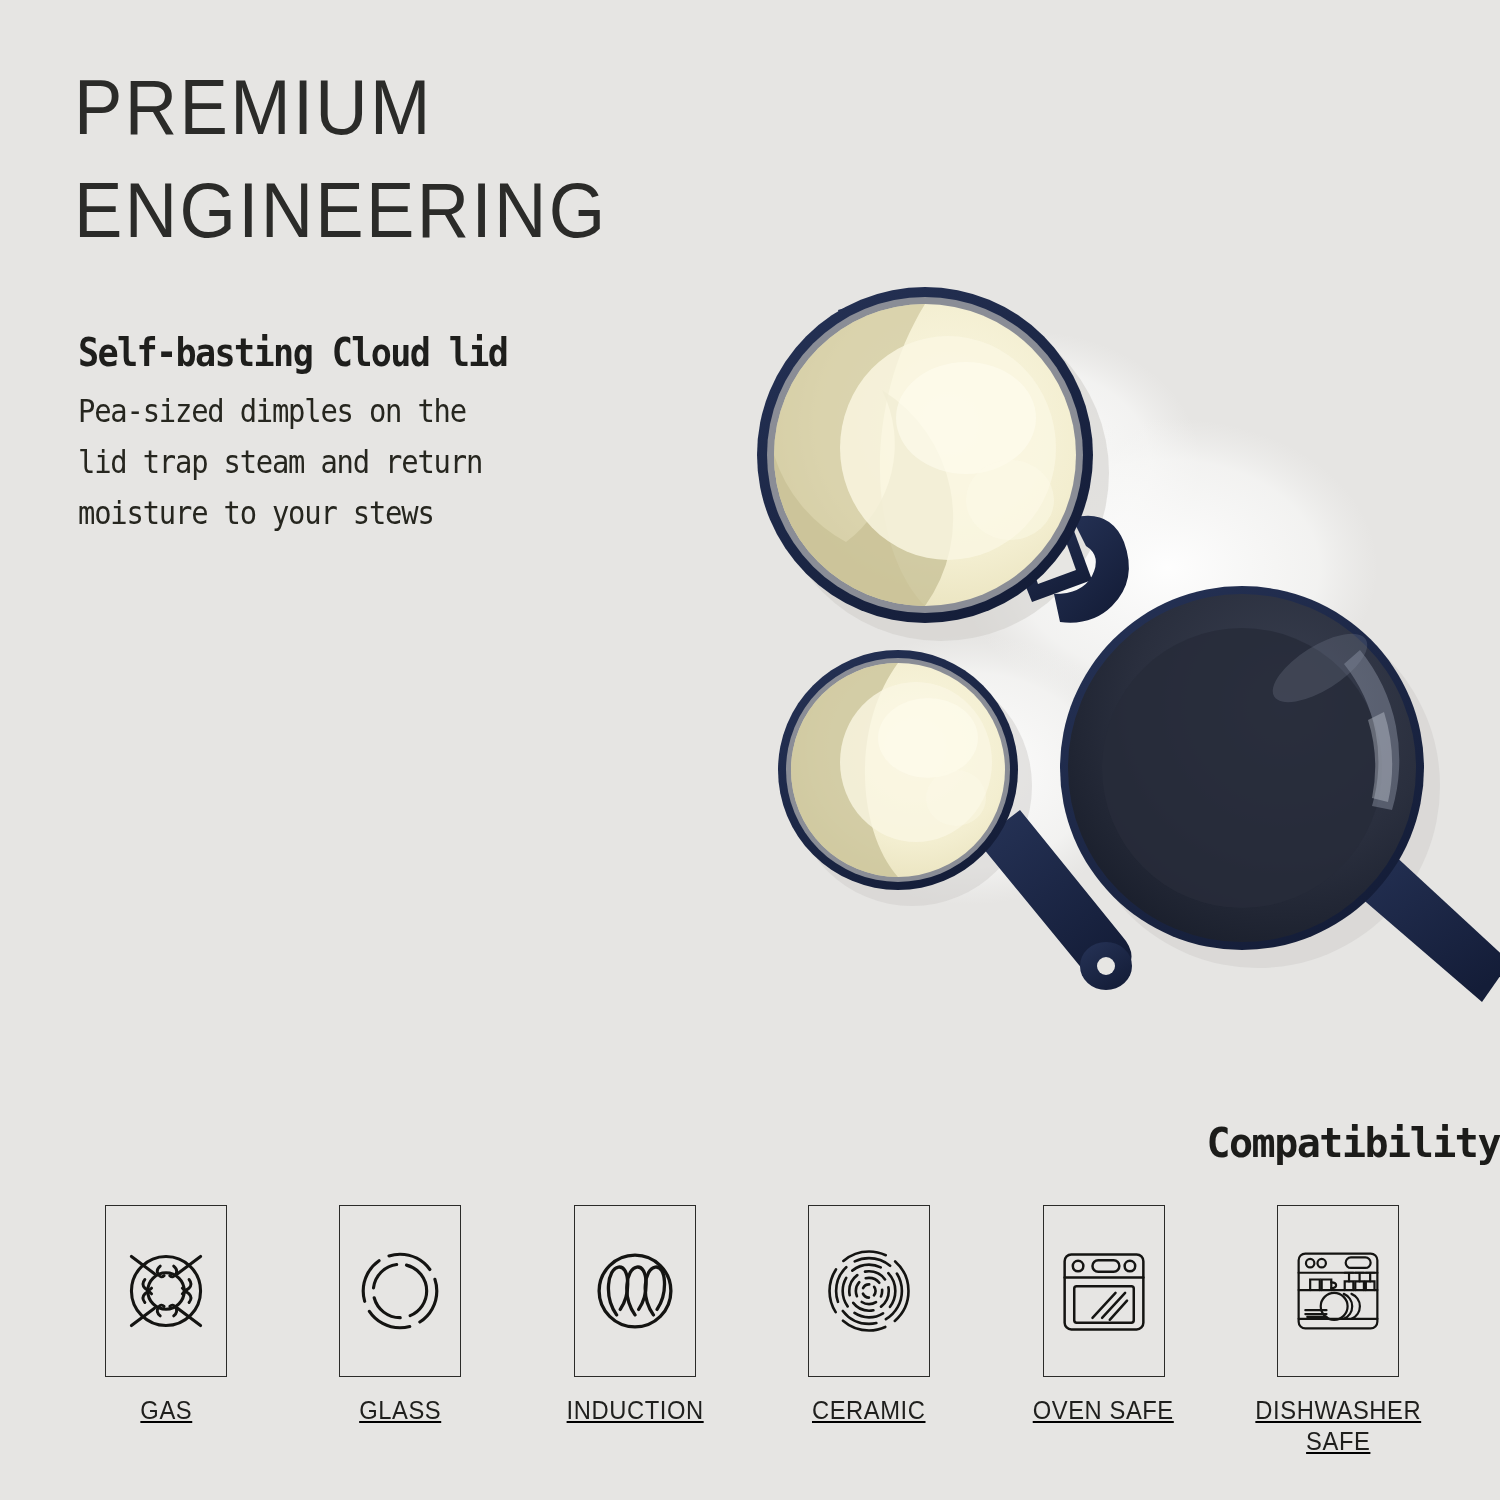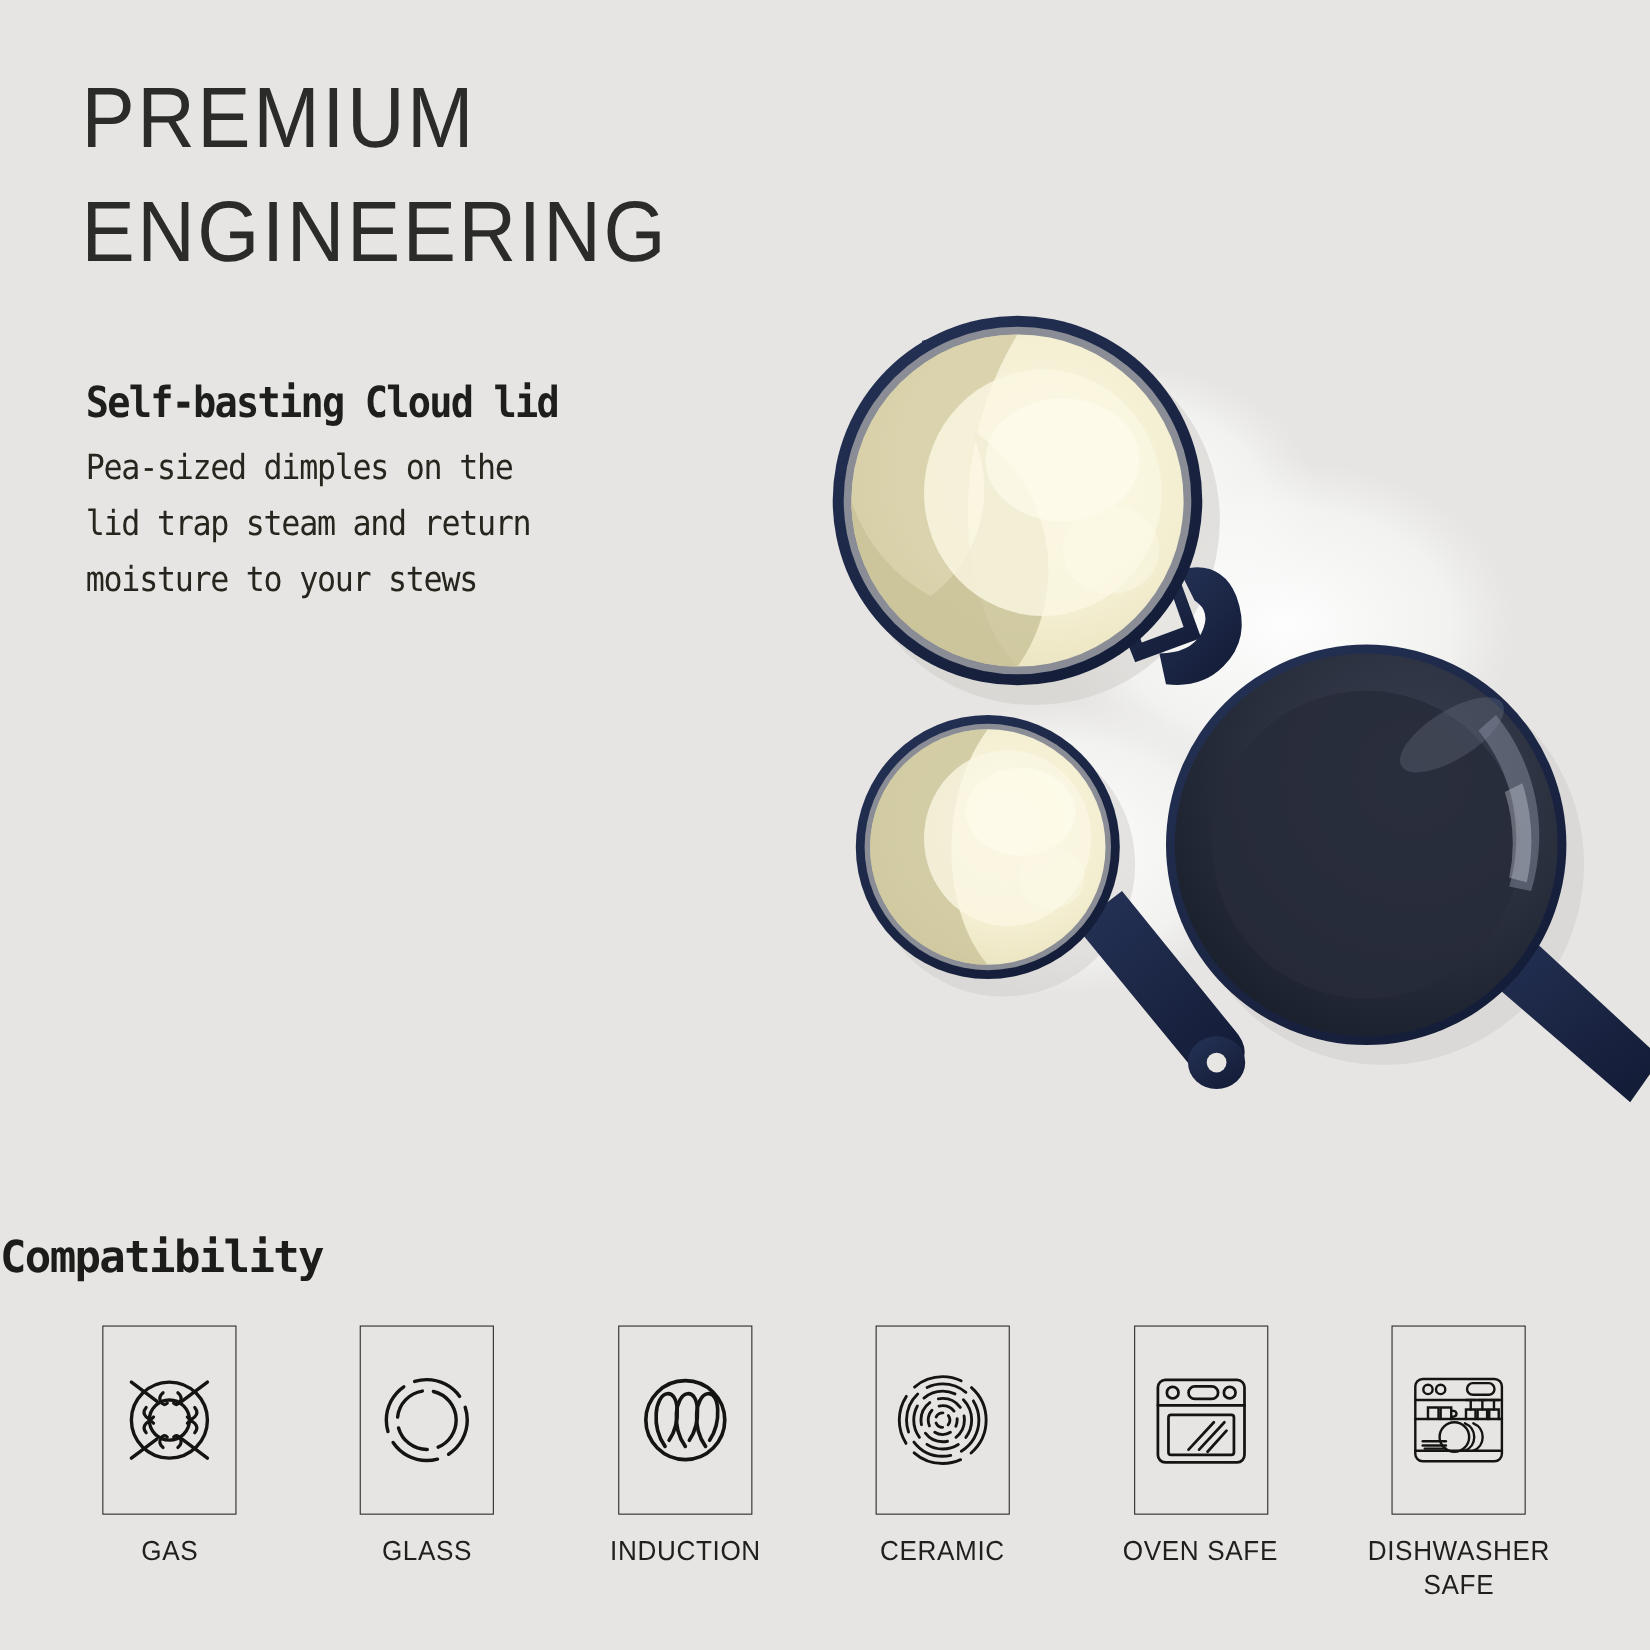--- a/index.html
+++ b/index.html
@@ -37,21 +37,21 @@
     text-transform: uppercase;
     transform: scaleX(0.93);
     transform-origin: left top;
     white-space: pre-line;
   }
 
   
   .features {
     position: absolute;
     left: 78px;
-    top: 346px;
+    top: 332px;
     width: 700px;
   }
   .feature { margin-bottom: 42px; }
   .feature-title {
     font-family: "DejaVu Sans Mono", monospace;
     font-size: 39px;
     font-weight: bold;
     color: #1e1e1c;
     letter-spacing: -1.8px;
     line-height: 1.08;
@@ -80,35 +80,36 @@
     width: 790px;
     height: 790px;
   }
 
   
   .compat-title {
     position: absolute;
     left: 0;
     top: 1120px;
     width: 1500px;
-    text-align: left;
+    text-align: right;
     font-family: "DejaVu Sans Mono", monospace;
     font-size: 40px;
     font-weight: bold;
     color: #1c1c1a;
     letter-spacing: -1.5px;
   }
   .compat-row {
     position: absolute;
-    left: 66px;
+    left: 78px;
     top: 1205px;
     width: 1348px;
     display: flex;
     justify-content: space-between;
     align-items: flex-start;
+    text-decoration: underline;
   }
   .compat-item {
     width: 176px;
     display: flex;
     flex-direction: column;
     align-items: center;
   }
   .compat-box {
     width: 122px;
     height: 172px;

